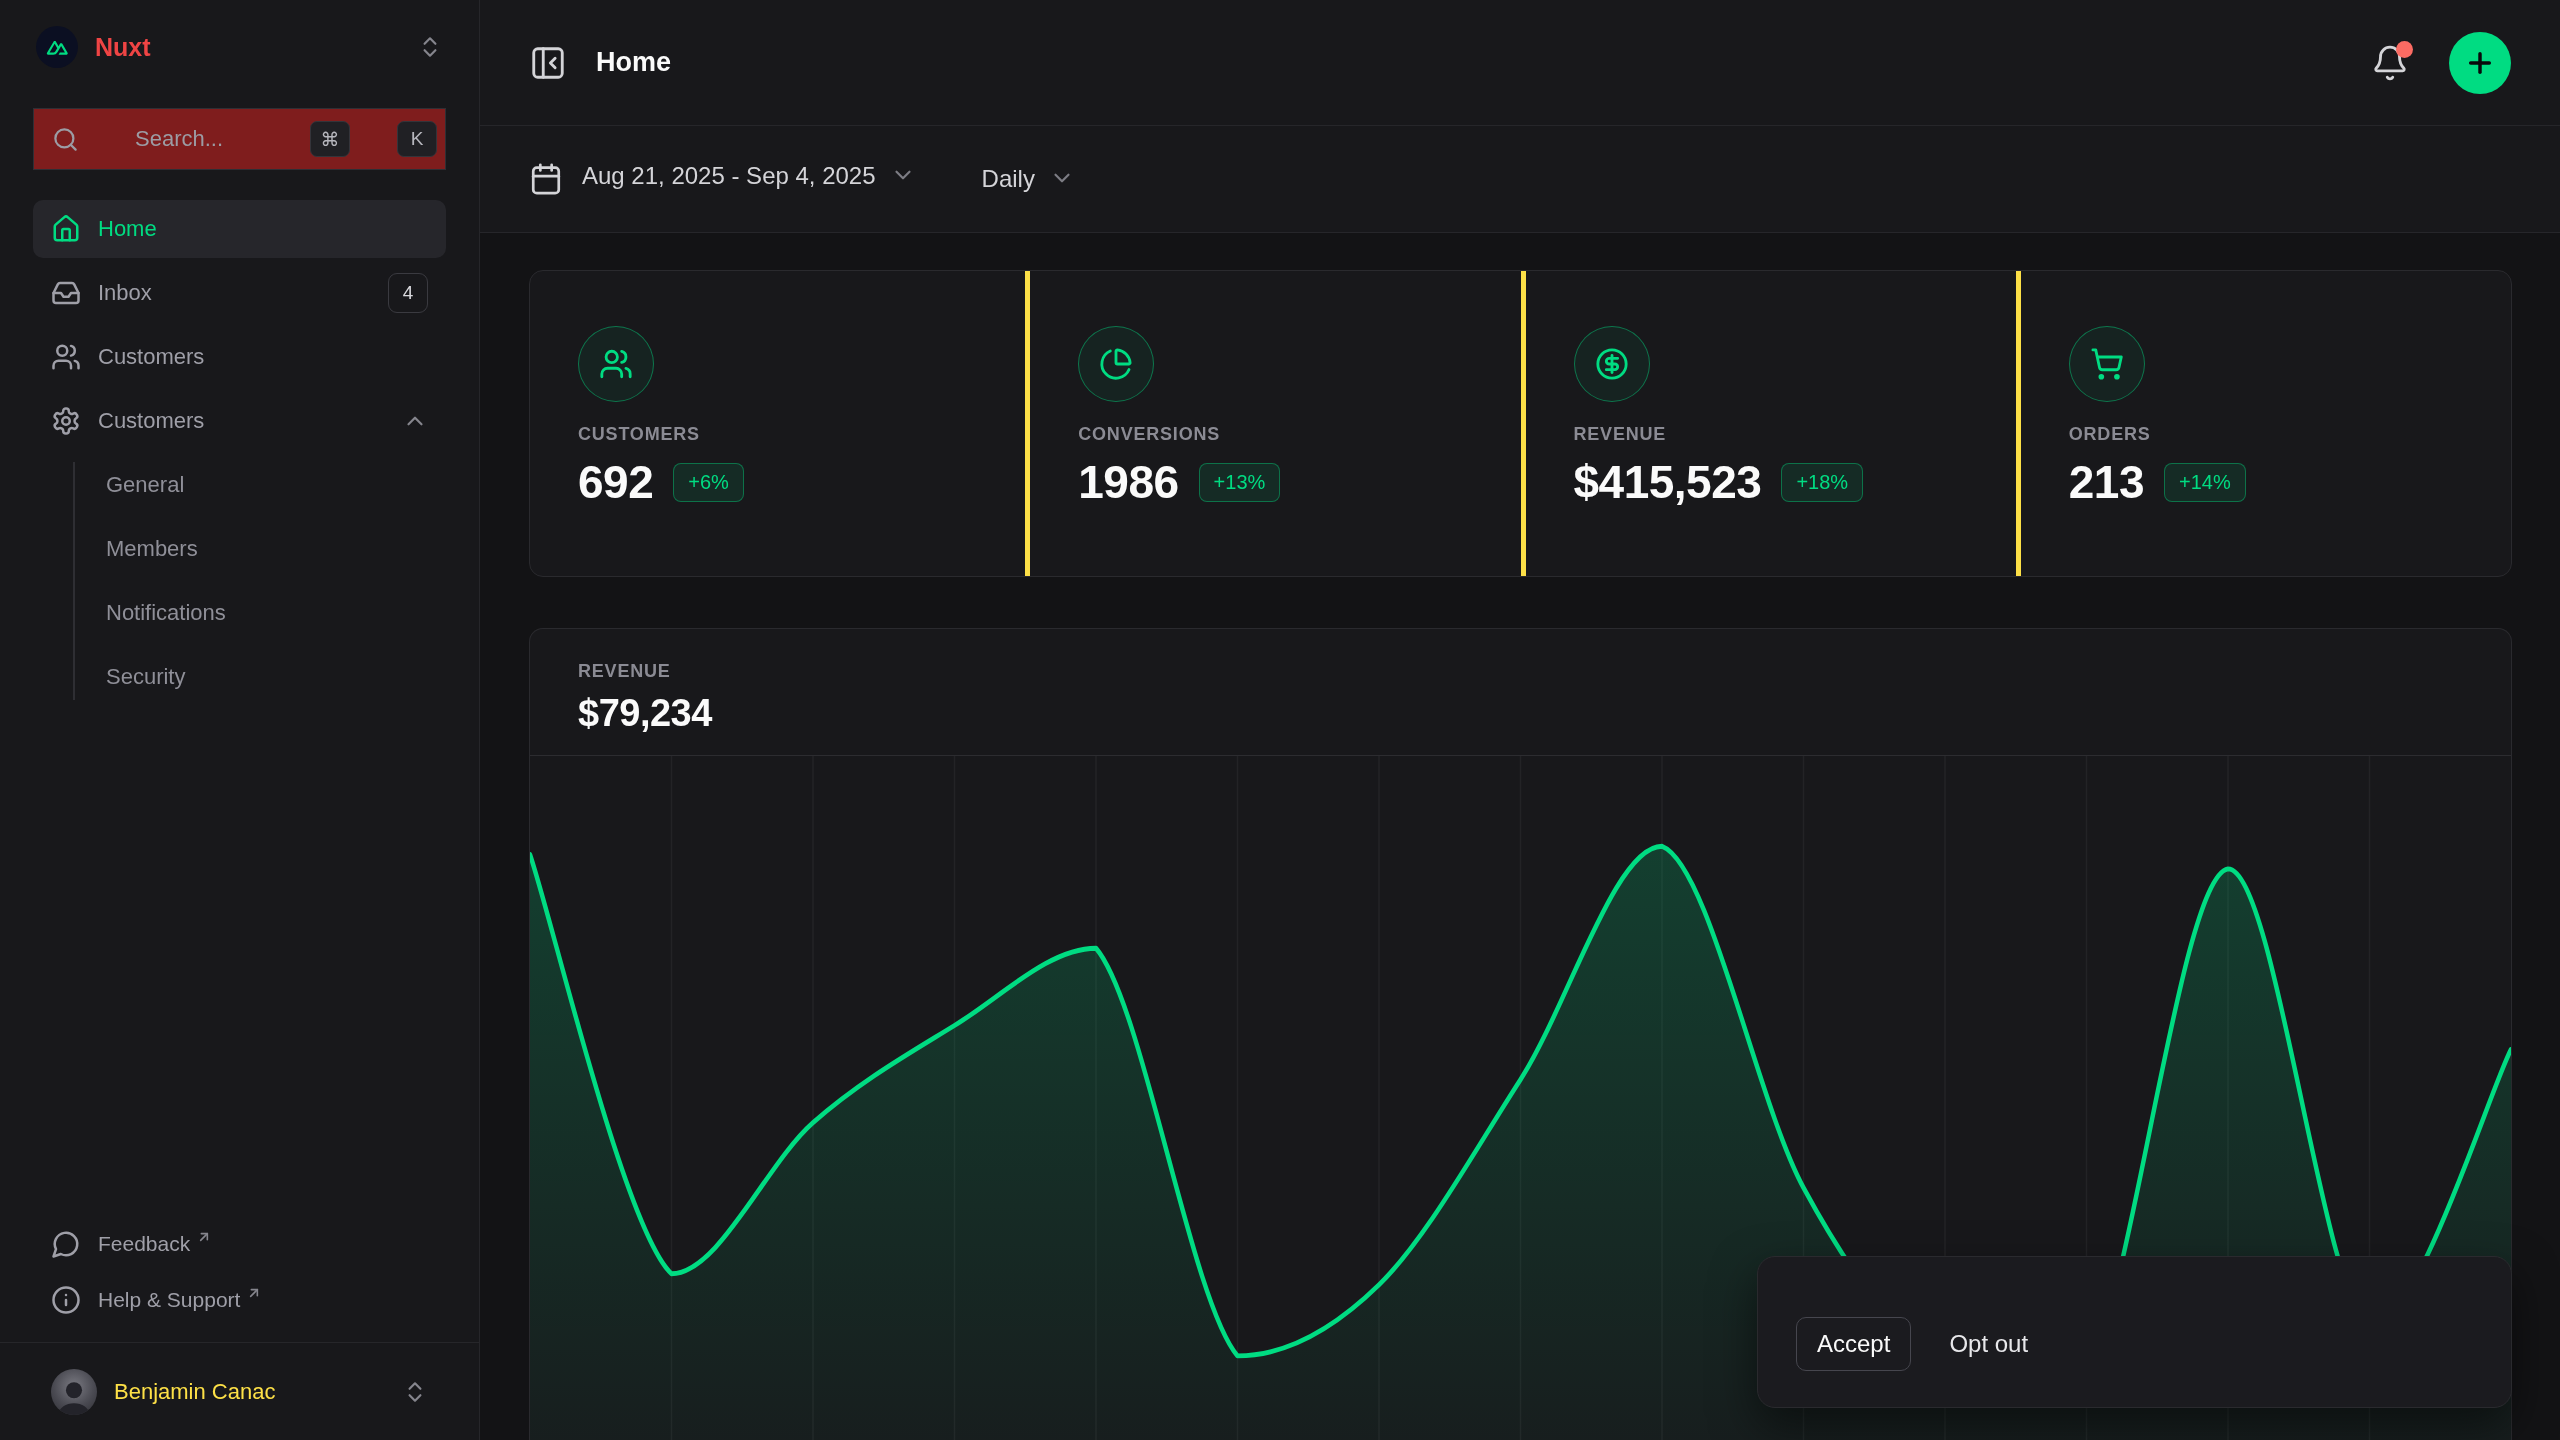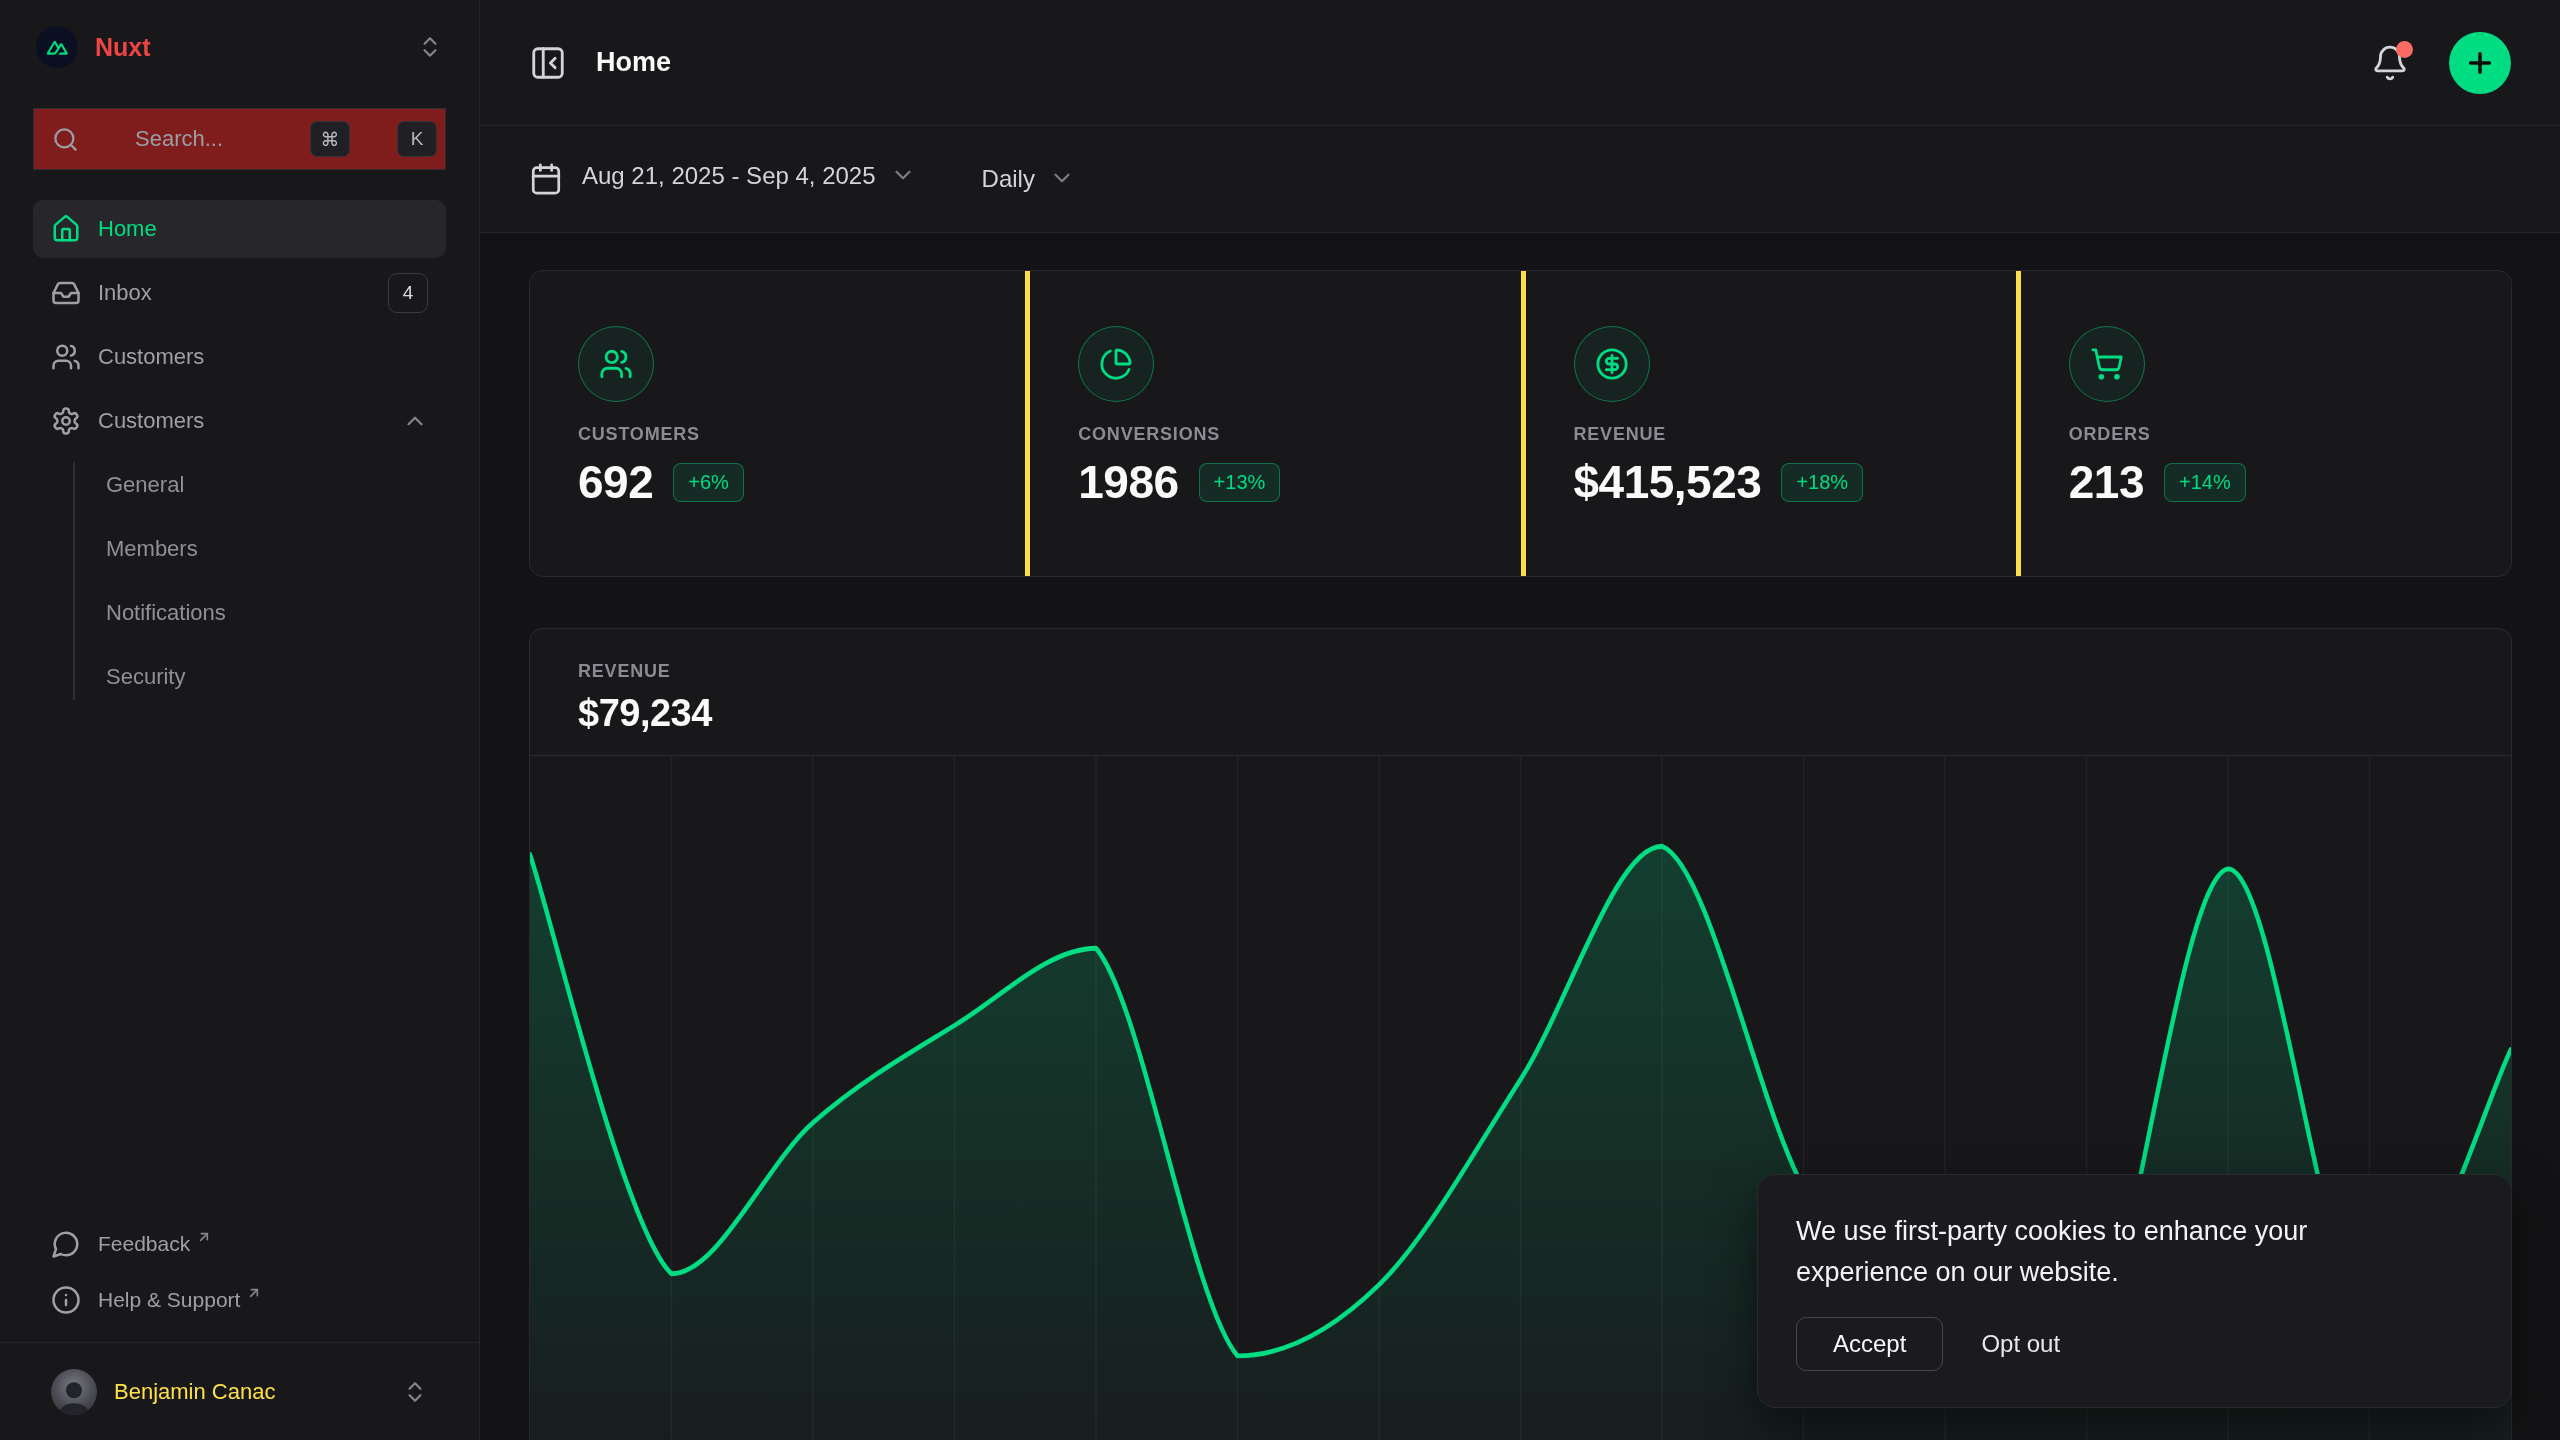--- a/index.html
+++ b/index.html
@@ -122,21 +122,21 @@
   
   .cookie-banner {
     position:absolute; right:48px; bottom:32px; width:755px; background:#1b1b1f;
     border:1px solid #2a2a2e; border-radius:18px; padding:36px 40px 36px 38px;
     box-shadow:0 18px 45px rgba(0,0,0,0.5); z-index:20;
   }
   .cookie-text { color:#f4f4f5; font-size:27px; font-weight:500; line-height:41px; max-width:600px; }
   .cookie-actions { margin-top:24px; display:flex; align-items:center; }
   .btn-accept {
     background:transparent; border:1px solid #46464e; border-radius:10px; color:#fafafa;
-    font-size:24px; font-weight:500; padding:12px 36px; cursor:pointer;
+    font-size:24px; font-weight:500; padding:12px 20px; cursor:pointer;
     font-family:"Liberation Sans","DejaVu Sans",sans-serif;
   }
   .btn-optout {
     background:transparent; border:none; color:#e8e8eb; font-size:24px; font-weight:500;
     margin-left:38px; cursor:pointer; font-family:"Liberation Sans","DejaVu Sans",sans-serif;
   }
 </style>
 </head>
 <body>
 
@@ -437,18 +437,17 @@
             </g>
           <path id="chart-area" fill="url(#areaGrad)" d="M0.0,91.3C23.6,156.1 94.4,438.5 141.6,479.9C188.9,479.9 236.1,378.2 283.3,339.8C330.5,301.5 377.7,276.7 424.9,249.8C472.1,222.9 519.4,178.2 566.6,178.2C613.8,229.2 661.0,504.0 708.2,556.0C755.4,556.0 802.6,532.8 849.9,490.1C897.1,447.4 944.3,367.6 991.5,299.9C1038.7,232.1 1085.9,83.7 1133.1,83.7C1180.4,100.4 1227.6,319.3 1274.8,400.1C1322.0,480.8 1369.2,539.1 1416.4,568.1C1463.6,573.8 1510.9,573.8 1558.1,573.8C1605.3,496.5 1652.5,111.9 1699.7,104.6C1746.9,104.6 1794.1,502.1 1841.4,530.0C1888.6,530.0 1959.4,315.0 1983.0,272.0L1983,634L0,634Z"></path>
           <path id="chart-line" fill="none" stroke-width="4.5" stroke-linecap="round" stroke-linejoin="round" d="M0.0,91.3C23.6,156.1 94.4,438.5 141.6,479.9C188.9,479.9 236.1,378.2 283.3,339.8C330.5,301.5 377.7,276.7 424.9,249.8C472.1,222.9 519.4,178.2 566.6,178.2C613.8,229.2 661.0,504.0 708.2,556.0C755.4,556.0 802.6,532.8 849.9,490.1C897.1,447.4 944.3,367.6 991.5,299.9C1038.7,232.1 1085.9,83.7 1133.1,83.7C1180.4,100.4 1227.6,319.3 1274.8,400.1C1322.0,480.8 1369.2,539.1 1416.4,568.1C1463.6,573.8 1510.9,573.8 1558.1,573.8C1605.3,496.5 1652.5,111.9 1699.7,104.6C1746.9,104.6 1794.1,502.1 1841.4,530.0C1888.6,530.0 1959.4,315.0 1983.0,272.0" stroke="#00dc82"></path>
         </svg>
       </div>
     </section>
   </div>
 </main>
 
 <div class="cookie-banner">
-  <p class="cookie-text">We use first-party cookies to enhance your experience on our website.</p>
   <div class="cookie-actions">
     <button class="btn-accept">Accept</button>
     <button class="btn-optout">Opt out</button>
   </div>
 </div>
 
 </body></html>

